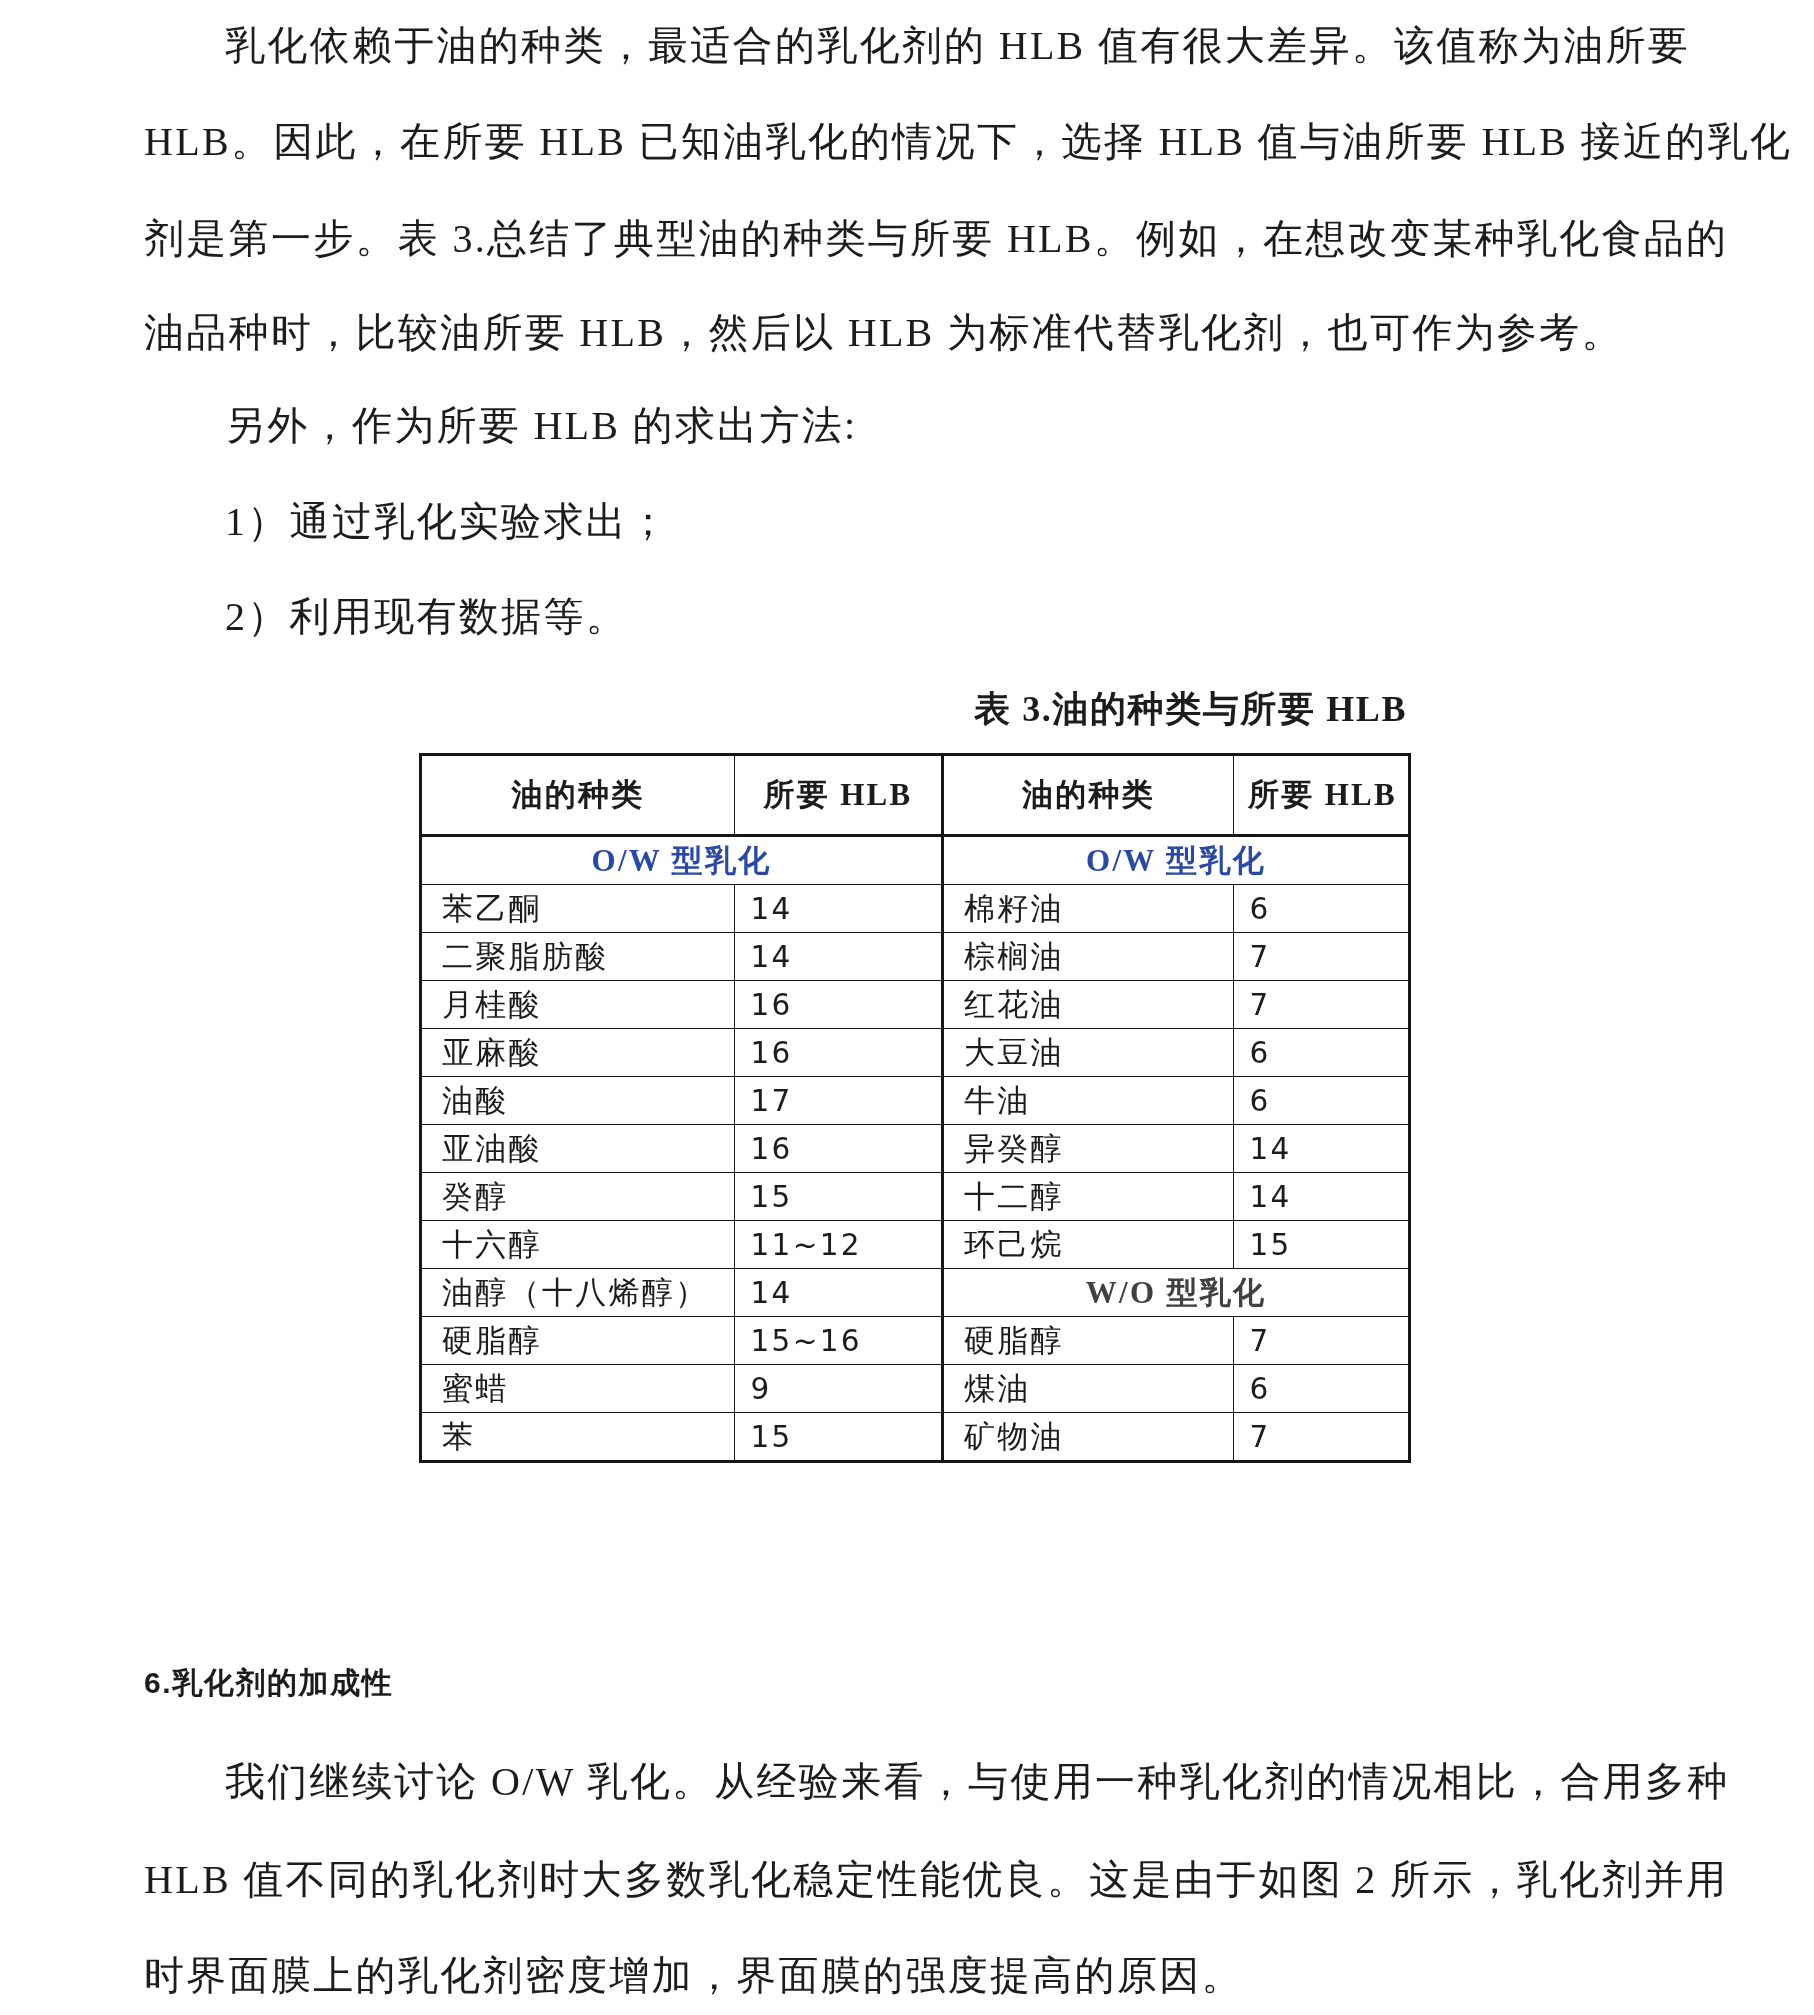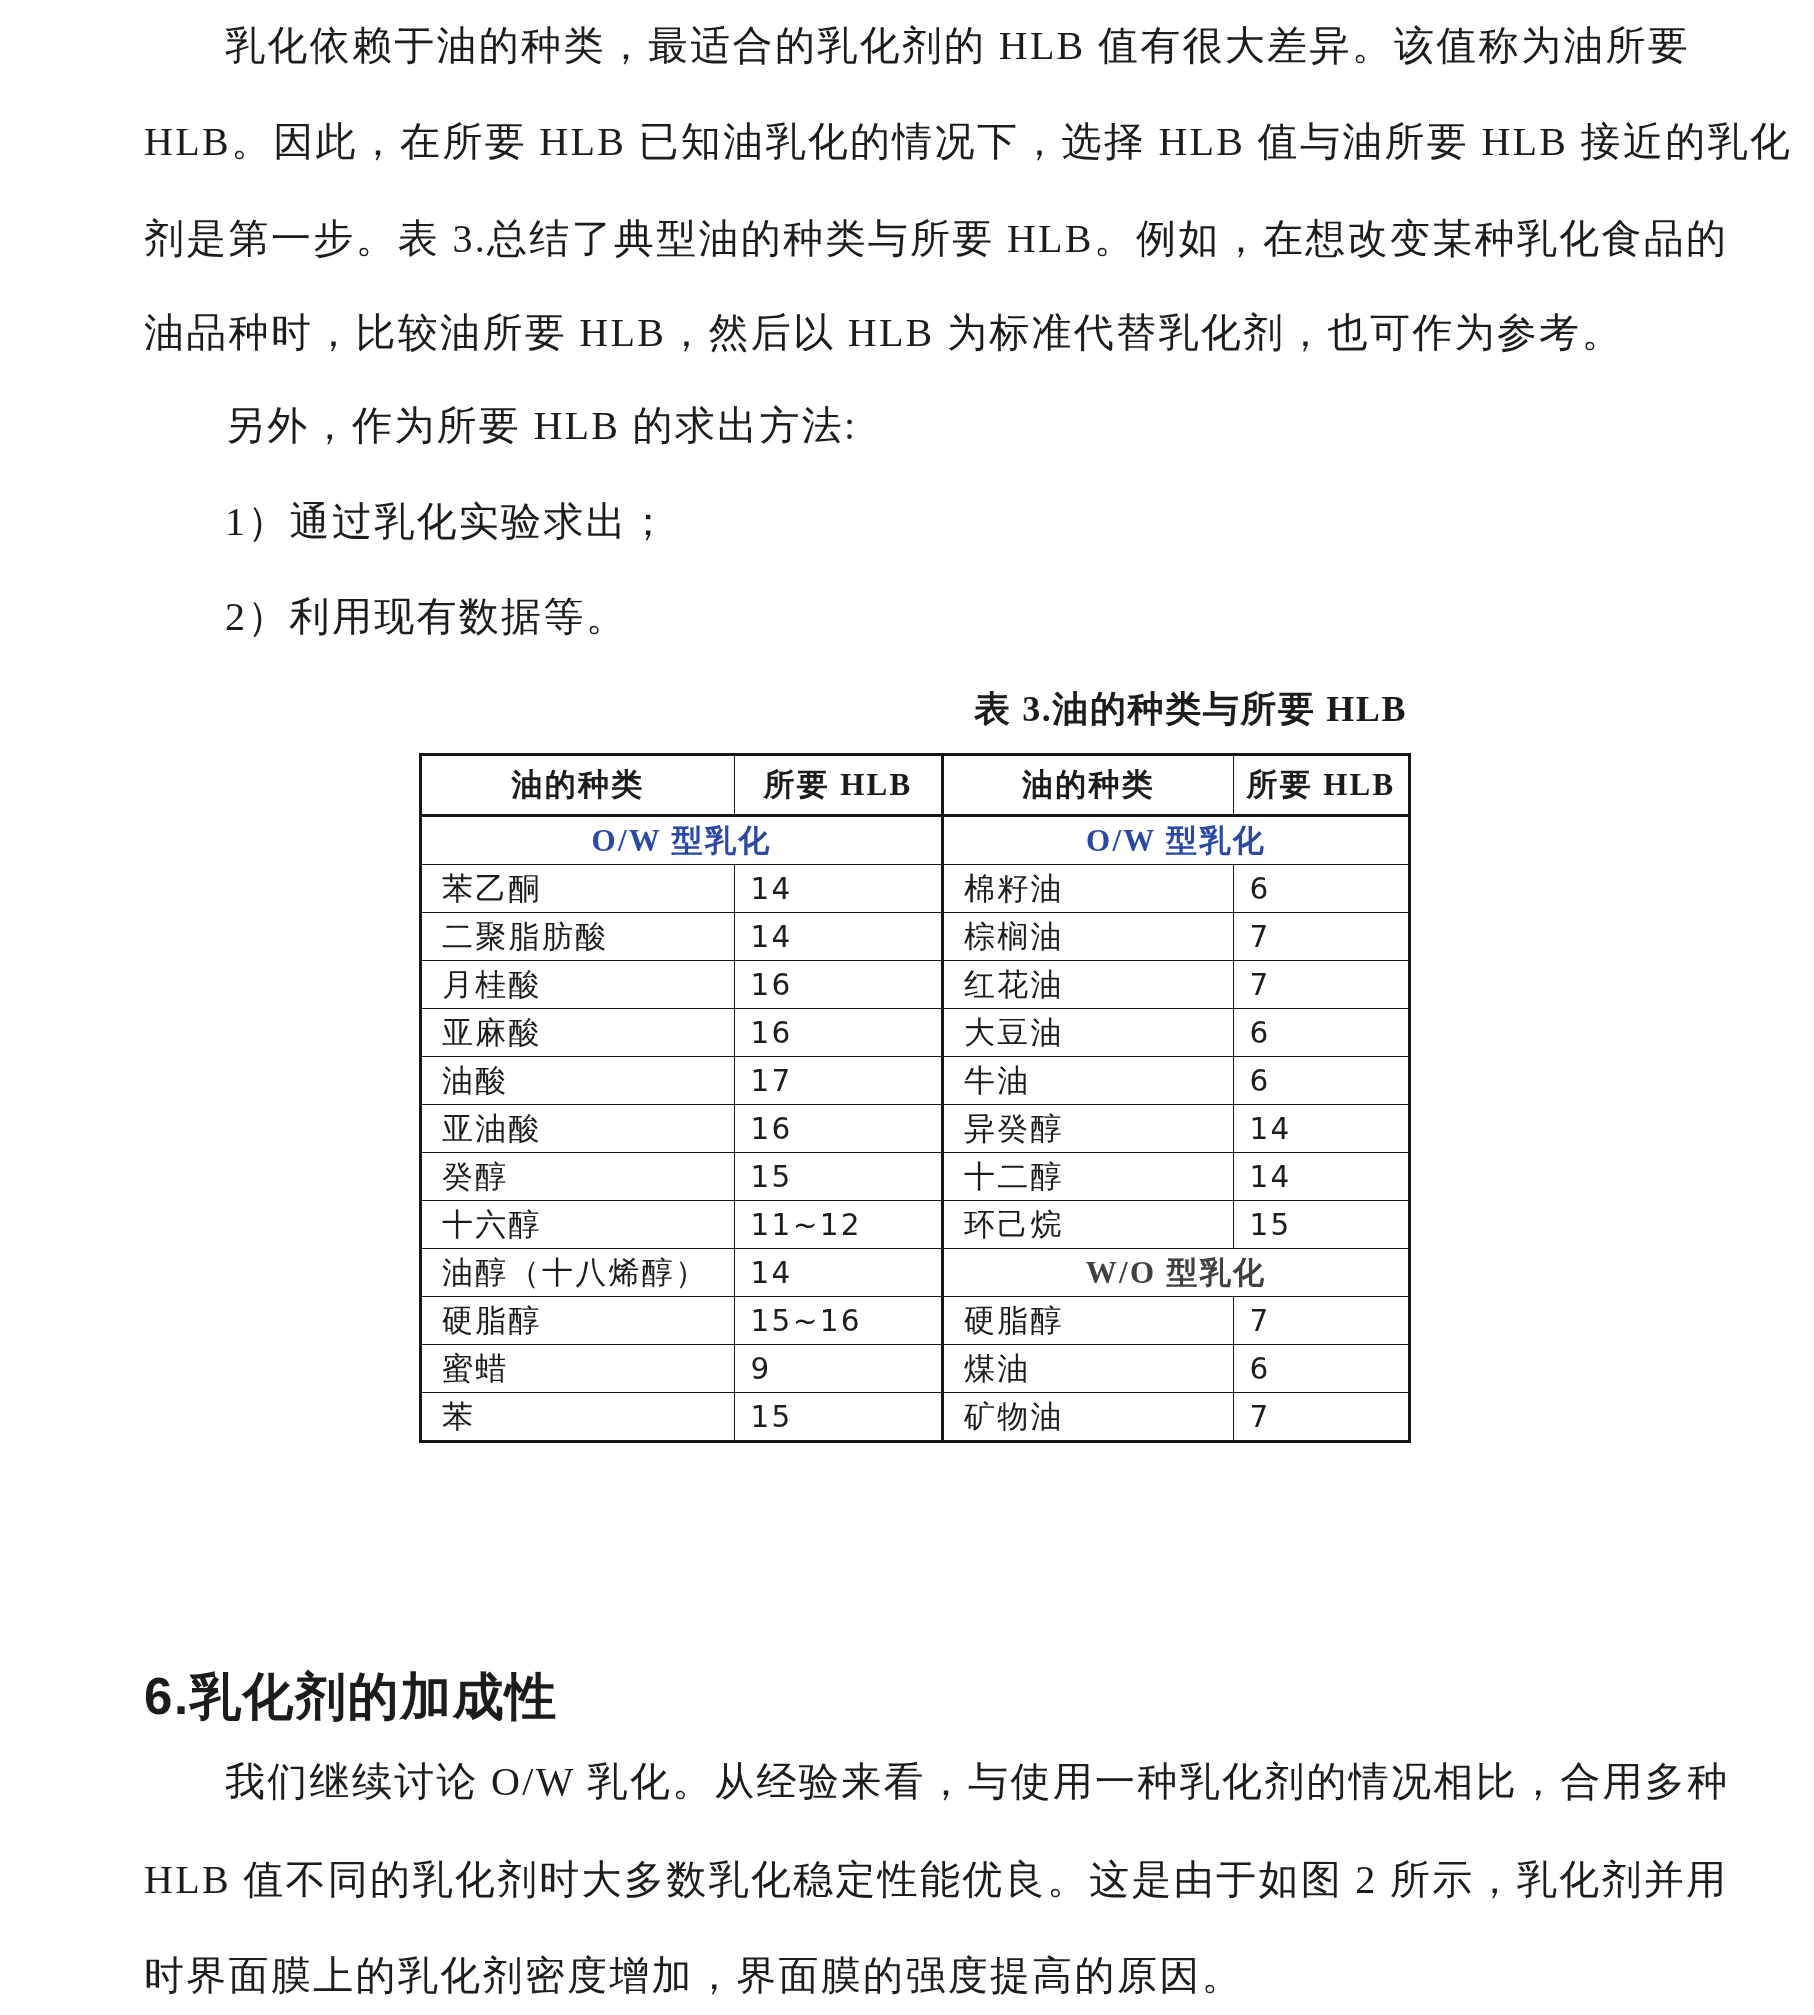--- a/index.html
+++ b/index.html
@@ -43,35 +43,35 @@
     vertical-align:middle;
     letter-spacing:2.3px;
     overflow:hidden;
     white-space:nowrap;
   }
   table.t tr.hdr td{
     height:50px;
     text-align:center;
     font-weight:bold;
     border-bottom:3.9px solid #161616;
-    padding:4px;
+    padding:14px;
   }
   table.t td.mid{border-right:3.9px solid #161616;}
   table.t td.name{padding:0 0 0 20px;}
   table.t td.num{padding:0 0 0 15.5px;font-family:"DejaVu Sans","Liberation Sans",sans-serif;font-size:29.5px;}
   table.t td.grp{
     text-align:center;
     padding:0;
     font-weight:bold;
     margin-top:9px;
   }
   .heading{
     position:absolute;
     left:144px;top:1663px;
-    font-size:51px;
+    font-size:30px;
     font-weight:bold;
     letter-spacing:1.6px;
     font-family:"Liberation Sans","DejaVu Sans",sans-serif;
   }
 </style>
 </head>
 <body>
 
 <div class="page">
 

